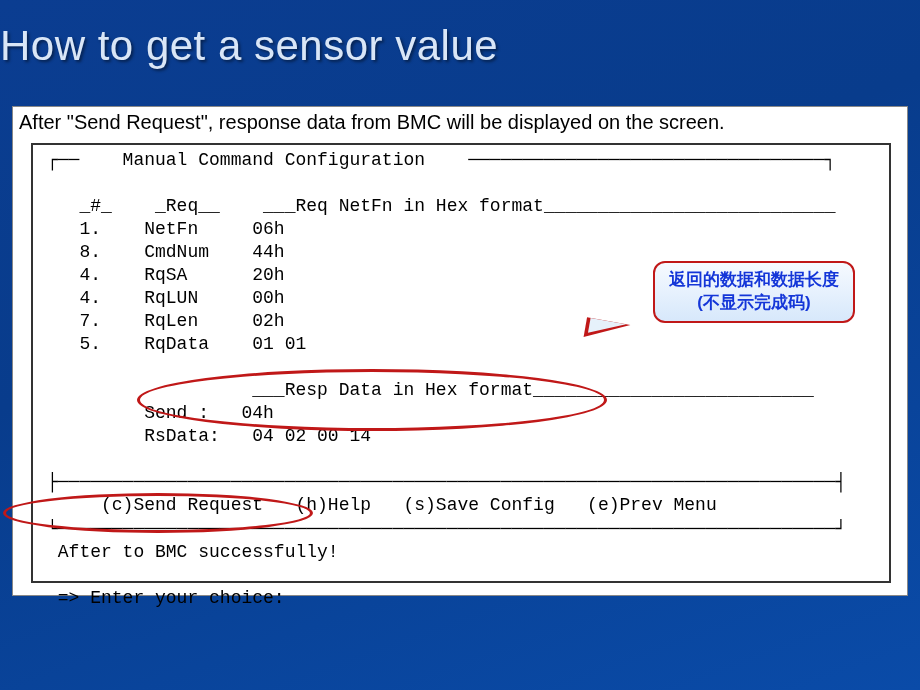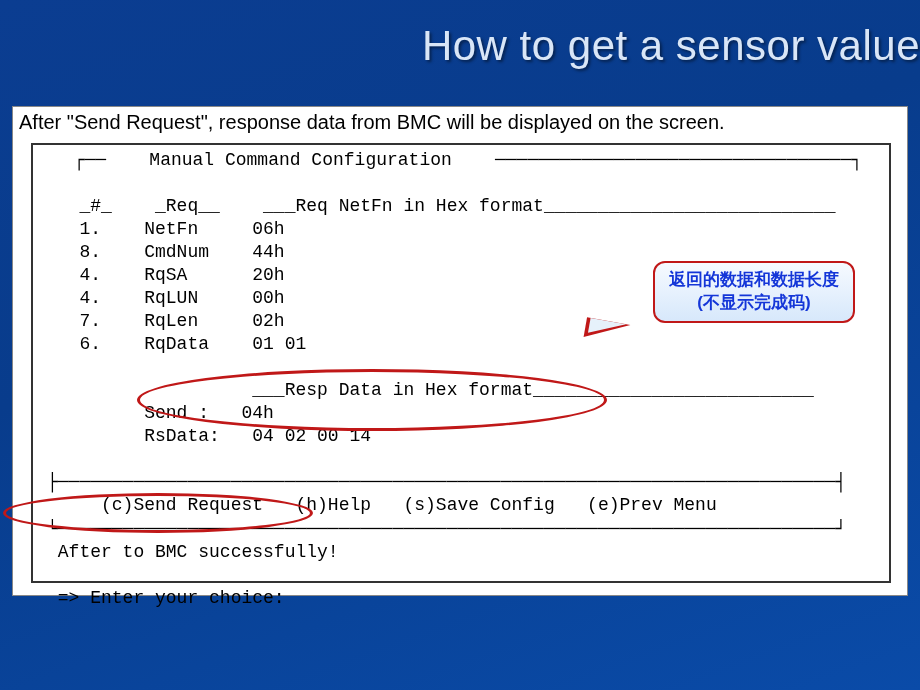--- a/index.html
+++ b/index.html
@@ -3,21 +3,21 @@
 <meta charset="utf-8">
 <style>
   * { box-sizing: border-box; margin: 0; padding: 0; }
   html, body { width: 920px; height: 690px; overflow: hidden; }
   body {
     background: linear-gradient(160deg, #0b3d91 0%, #083c8c 40%, #0a4ba8 100%);
     font-family: Arial, sans-serif;
     position: relative;
   }
   .title {
-    text-align: right;
+    text-align: left;
     color: #d9e6f7;
     font-size: 42px;
     font-weight: normal;
     padding-top: 22px;
     text-shadow: 2px 2px 3px rgba(0,0,0,0.45);
     letter-spacing: 0.5px;
   }
   .panel {
     position: absolute;
     left: 12px;
@@ -42,21 +42,21 @@
     background: #fff;
     font-family: "Courier New", monospace;
     font-size: 18px;
     line-height: 1.28;
     color: #000;
   }
   .termline {
     white-space: pre;
     padding-left: 14px;
   }
-  .header-line { padding-top: 4px; text-align: center; }
+  .header-line { padding-top: 4px; }
   .callout {
     position: absolute;
     border: 2.5px solid #c01818;
     border-radius: 12px;
     background: linear-gradient(#f6faff, #d7e8fb);
     color: #1436d8;
     font-weight: bold;
     text-align: center;
     font-size: 17px;
     padding: 6px 14px;
@@ -117,21 +117,21 @@
 
   <div class="terminal">
     <div class="termline header-line">┌──    Manual Command Configuration    ─────────────────────────────────┐</div>
     <div class="termline"> </div>
     <div class="termline">   _#_    _Req__    ___Req NetFn in Hex format___________________________</div>
     <div class="termline">   1.    NetFn     06h</div>
     <div class="termline">   8.    CmdNum    44h</div>
     <div class="termline">   4.    RqSA      20h</div>
     <div class="termline">   4.    RqLUN     00h</div>
     <div class="termline">   7.    RqLen     02h</div>
-    <div class="termline">   6.    RqData    01 01</div>
+    <div class="termline">   5.    RqData    01 01</div>
     <div class="termline"> </div>
     <div class="termline">                   ___Resp Data in Hex format__________________________</div>
     <div class="termline">         Send :   04h</div>
     <div class="termline">         RsData:   04 02 00 14</div>
     <div class="termline"> </div>
     <div class="termline">├────────────────────────────────────────────────────────────────────────┤</div>
     <div class="termline">     (c)Send Request   (h)Help   (s)Save Config   (e)Prev Menu</div>
     <div class="termline">└────────────────────────────────────────────────────────────────────────┘</div>
     <div class="termline"> After to BMC successfully!</div>
     <div class="termline"> </div>

